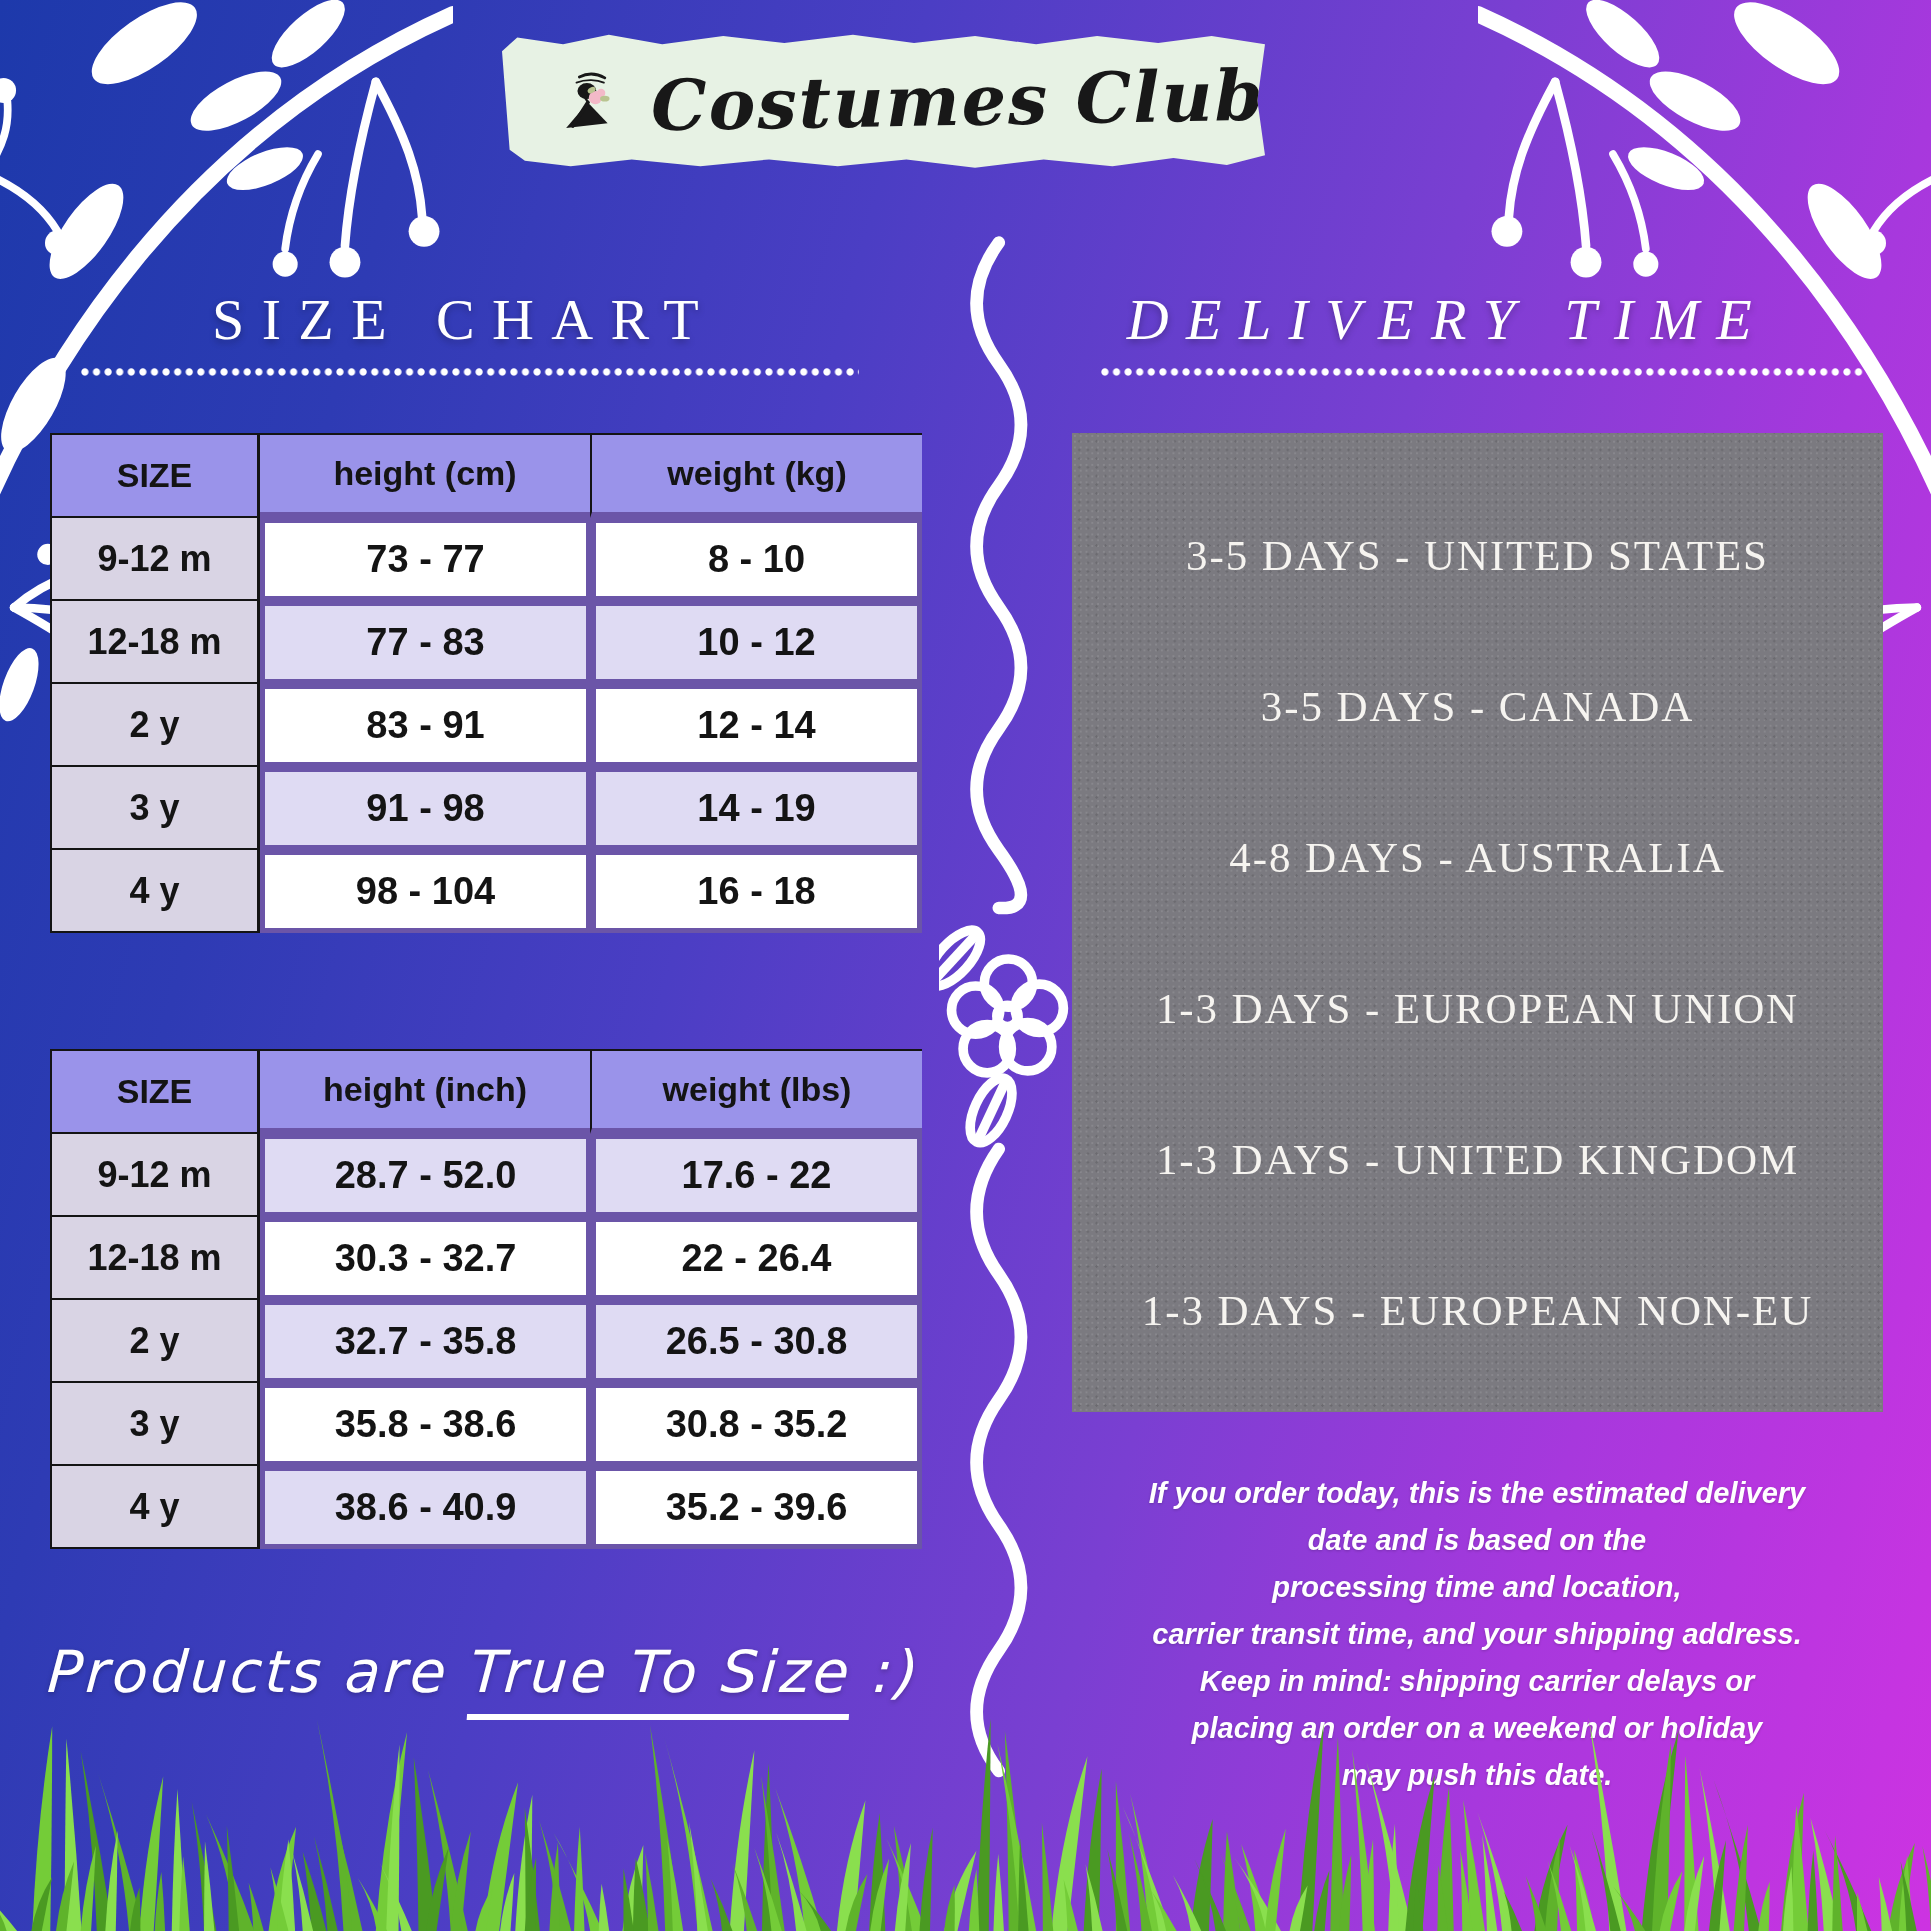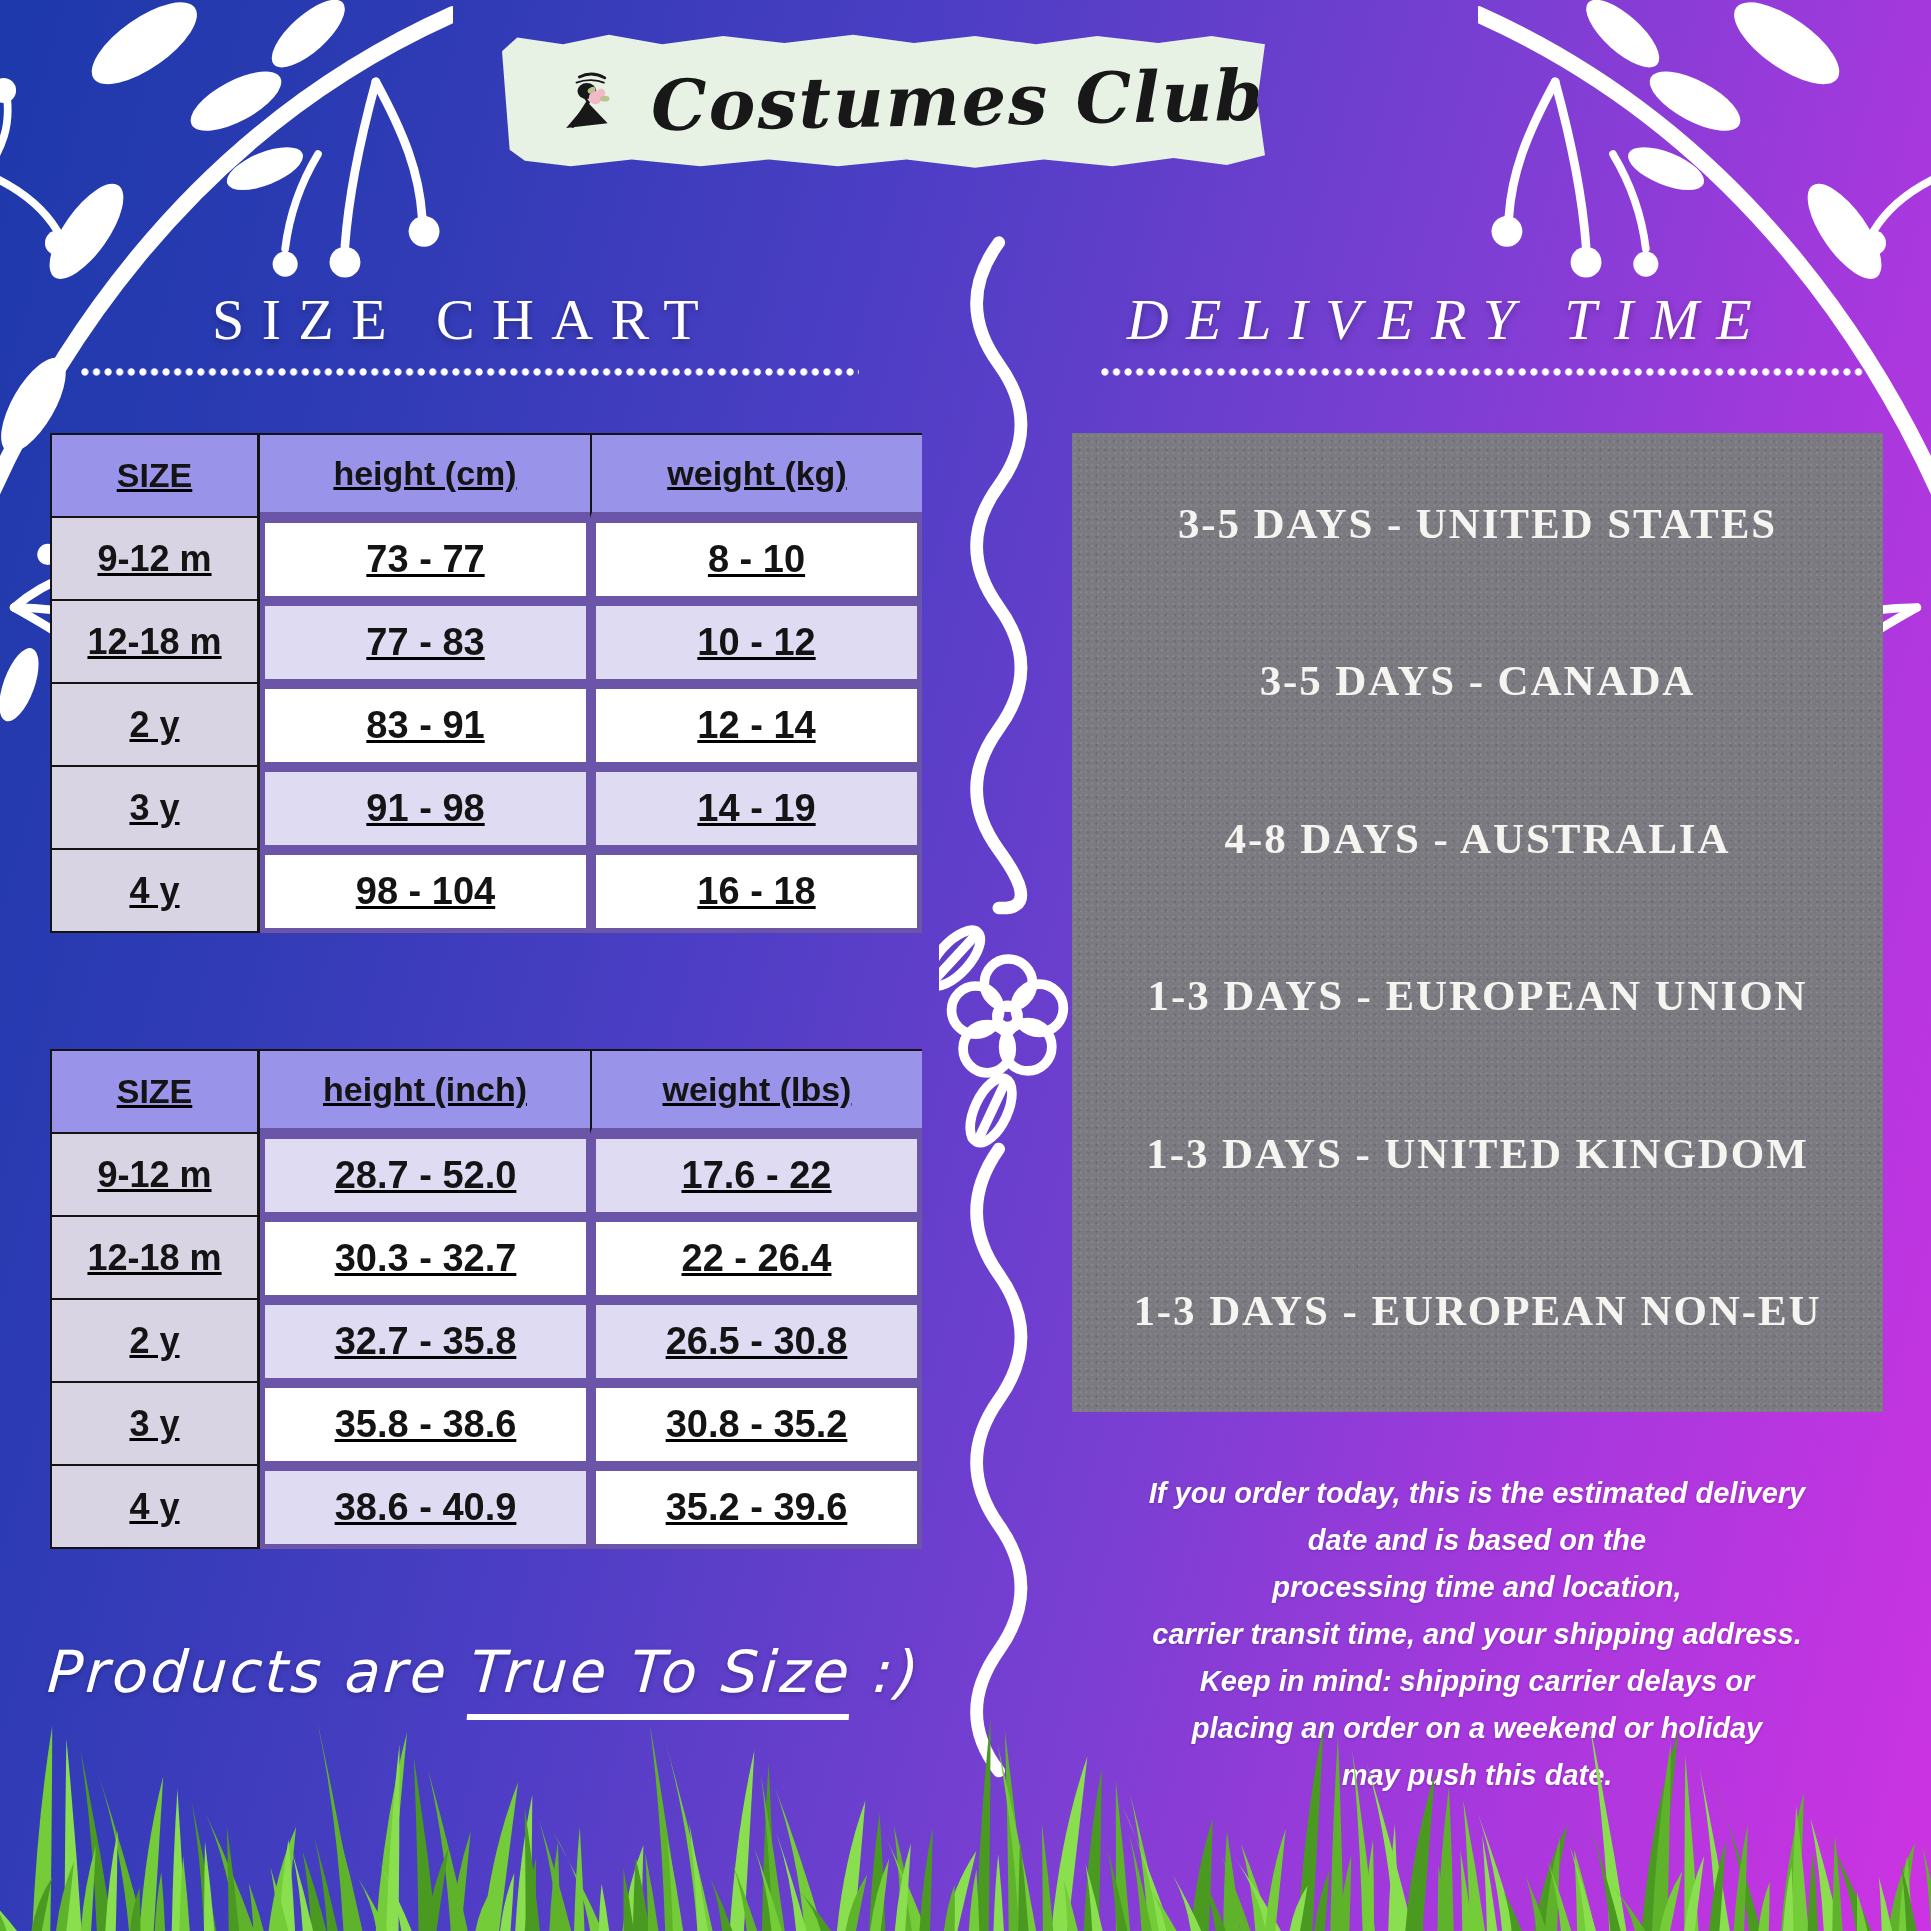--- a/index.html
+++ b/index.html
@@ -37,21 +37,21 @@
     position:absolute; height:9.7px;
     background-image:radial-gradient(circle at 3.9px 4.8px,#fff 3.1px,rgba(255,255,255,0) 4px);
     background-size:11.6px 9.7px; background-repeat:repeat-x;
   }
   #dotline-left{left:81px; top:367px; width:778px;}
   #dotline-right{left:1101px; top:367px; width:765px;}
   
   .size-table{position:absolute; width:872px;}
   #table1{left:50px; top:433px;}
   #table2{left:50px; top:1049px;}
-  .trow{display:flex; height:83px;text-decoration:underline;}
+  .trow{display:flex; height:83px;}
   .trow.head{height:85px;}
   .cell{
     display:flex; align-items:center; justify-content:center;
     box-sizing:border-box; color:#141414; font-weight:bold;
   }
   .c1{
     width:210px; flex:0 0 210px; background:#d9d4e4; font-size:36px;
     border-left:2.9px solid #141414; border-right:3.9px solid #141414; border-bottom:2.9px solid #141414;
   }
   .trow.head .c1{background:#9a93ea; border-top:2.9px solid #141414; font-size:34px;}
@@ -75,21 +75,21 @@
     position:absolute; left:1072px; top:433px; width:811px; height:979px;
     background-color:#7b7a80;
     background-image:radial-gradient(rgba(255,255,255,.10) 1px,transparent 1.4px),
                      radial-gradient(rgba(0,0,0,.13) 1px,transparent 1.4px);
     background-size:5.8px 5.8px,8.7px 8.7px; background-position:0 0,2.9px 3.9px;
     display:flex; flex-direction:column; justify-content:space-between;
     padding:66px 9.7px 77px 9.7px; box-sizing:border-box;
   }
   .dl-item{
     text-align:center; color:#f6f4f0; font-family:"Liberation Serif", serif;
-    font-weight:700; font-size:43px; letter-spacing:1.9px; white-space:nowrap;
+    font-weight:400; font-size:43px; letter-spacing:1.9px; white-space:nowrap;margin-top:32px;
   }
   #delivery-note{
     position:absolute; left:1052px; top:1470px; width:850px; text-align:center;
     color:#fff; font-style:italic; font-weight:bold; font-size:29px; line-height:47px;
     text-shadow:0 1px 2.9px rgba(0,0,0,.2);
   }
   
   #divider{position:absolute; left:939px; top:232px;}
   #grass{position:absolute; left:0; bottom:0;}
 </style>

